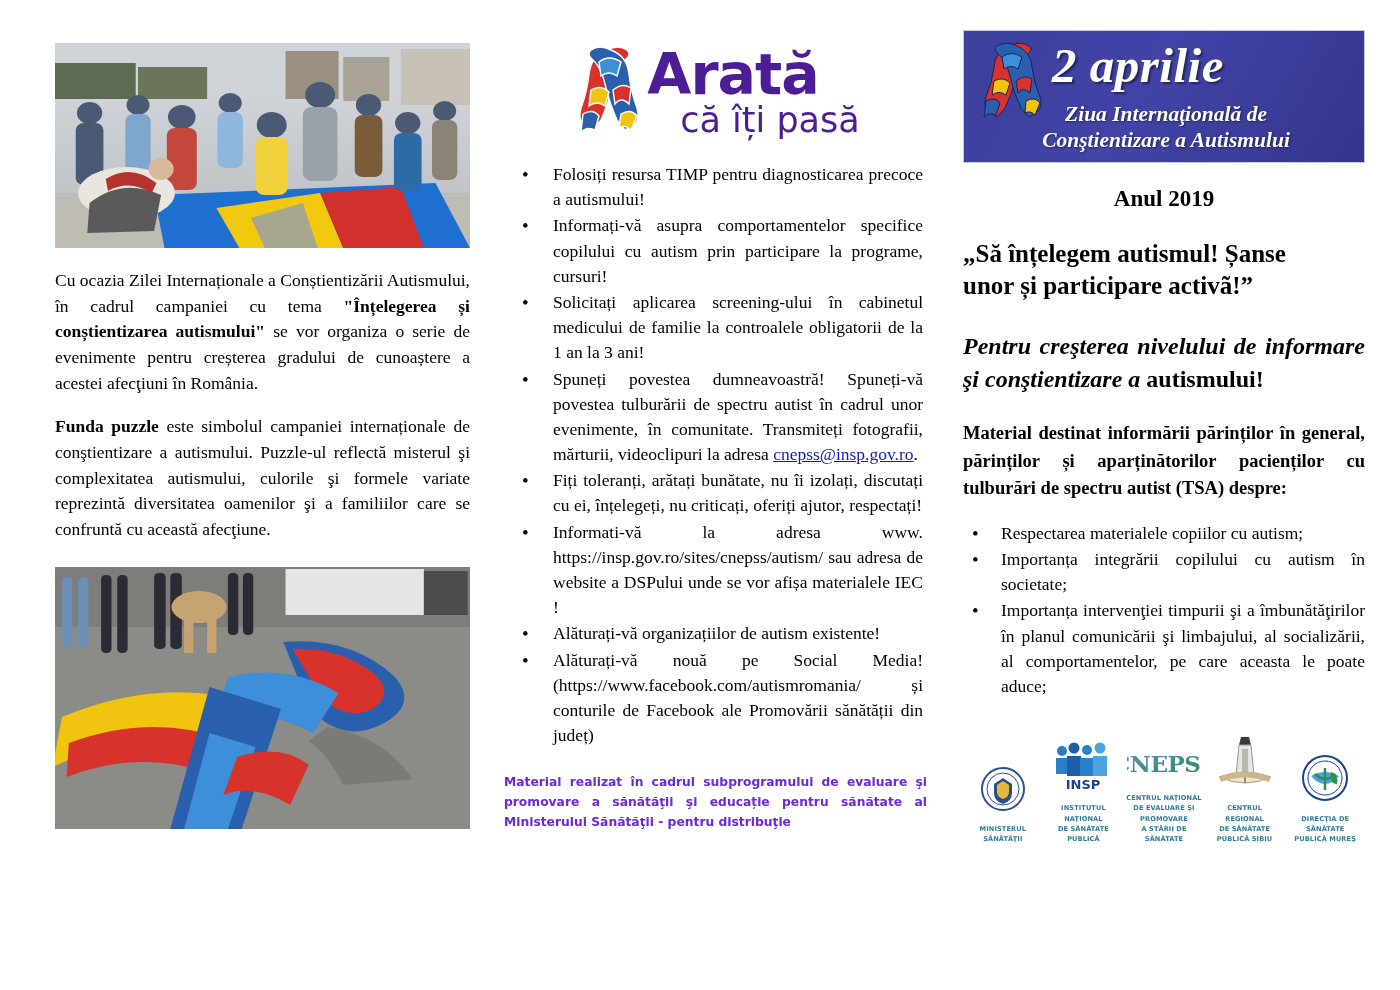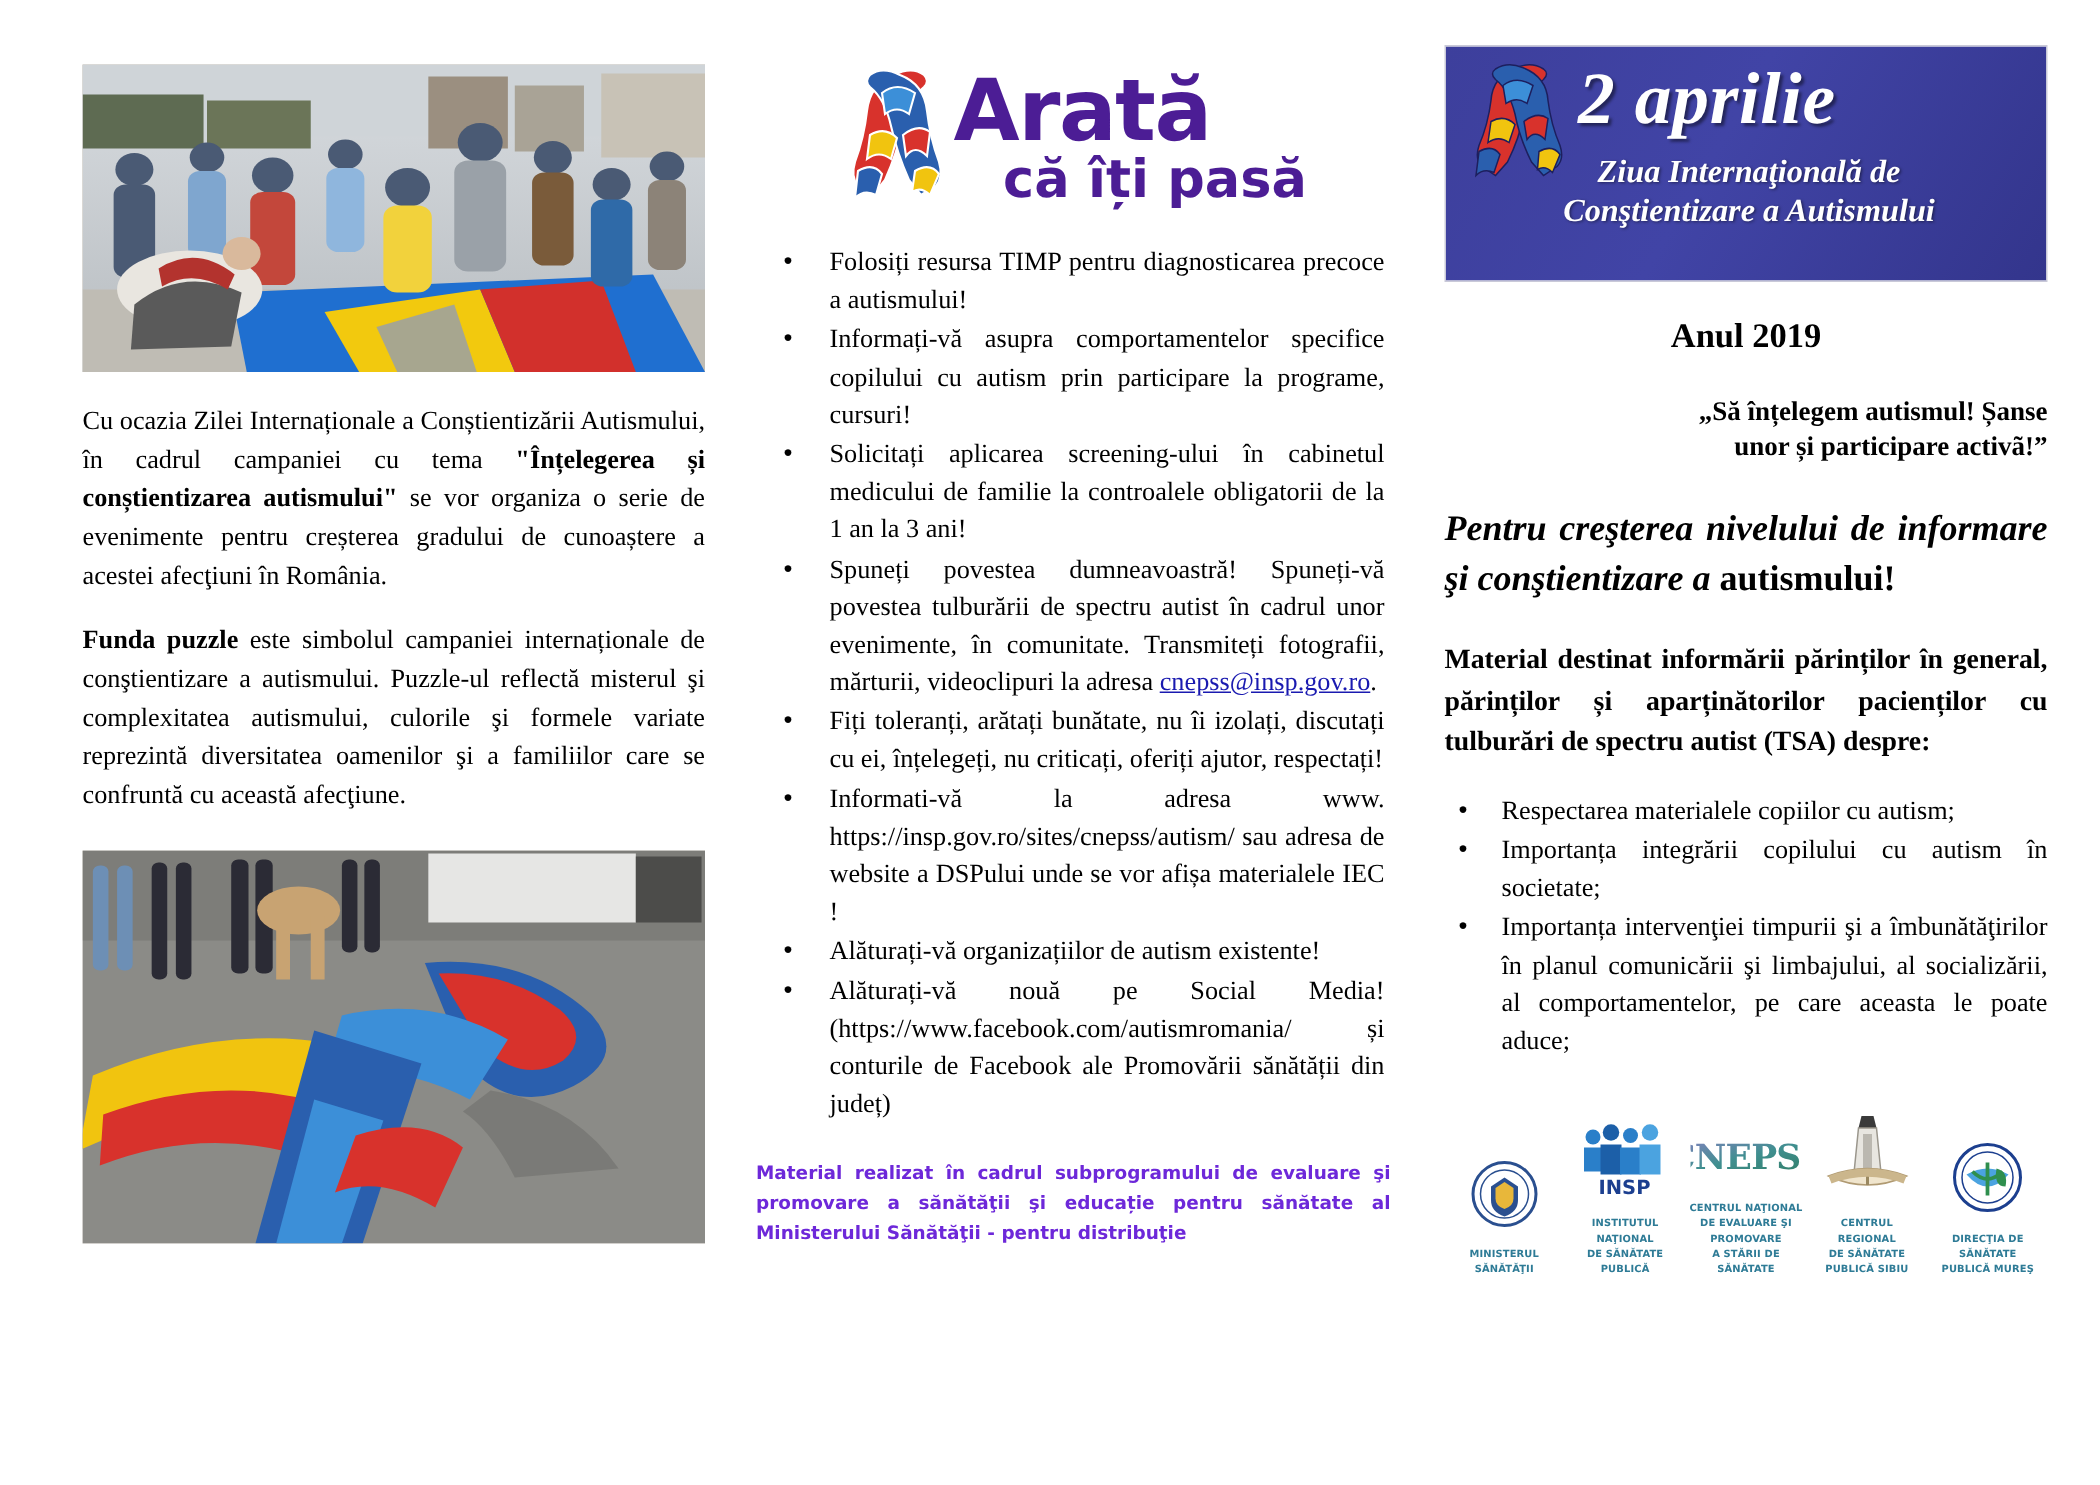--- a/index.html
+++ b/index.html
@@ -69,21 +69,21 @@
     color: #4c1d95;
     line-height: 0.92;
   }
   .arata-line1 {
     font-size: 57px;
     font-weight: bold;
     letter-spacing: -1px;
   }
   .arata-line2 {
     font-size: 35px;
-    font-weight: bold;
+    font-weight: normal;
     text-align: right;
     margin-top: 4px;
     margin-left: 33px;
   }
 
   ul.bullets {
     list-style: none;
     margin: 10px;
     padding: 0;
     font-size: 17.5px;
@@ -114,21 +114,21 @@
     line-height: 1.62;
     color: #6d28d9;
     text-align: justify;
     padding-right: 6px;
   }
 
   
   .banner {
     position: relative;
     width: 100%;
-    height: 158px;
+    height: 133px;
     background: linear-gradient(120deg,#3d3f9c 0%, #4144a6 45%, #33358c 100%);
     border: 1px solid #c9c9d8;
     box-sizing: border-box;
     overflow: hidden;
   }
   .banner-ribbon {
     position: absolute;
     left: 14px;
     top: 10px;
     width: 70px;
@@ -161,22 +161,22 @@
     text-shadow: 1px 1px 2px rgba(0,0,0,0.45);
   }
 
   .year {
     text-align: center;
     font-size: 23px;
     font-weight: bold;
     margin-top: 23px;
   }
   .slogan {
-    text-align: right;
-    font-size: 18px;
+    text-align: left;
+    font-size: 25px;
     font-weight: bold;
     line-height: 1.28;
     margin-top: 26px;
   }
   .promo {
     font-size: 24px;
     font-weight: bold;
     font-style: italic;
     line-height: 1.38;
     text-align: justify;

